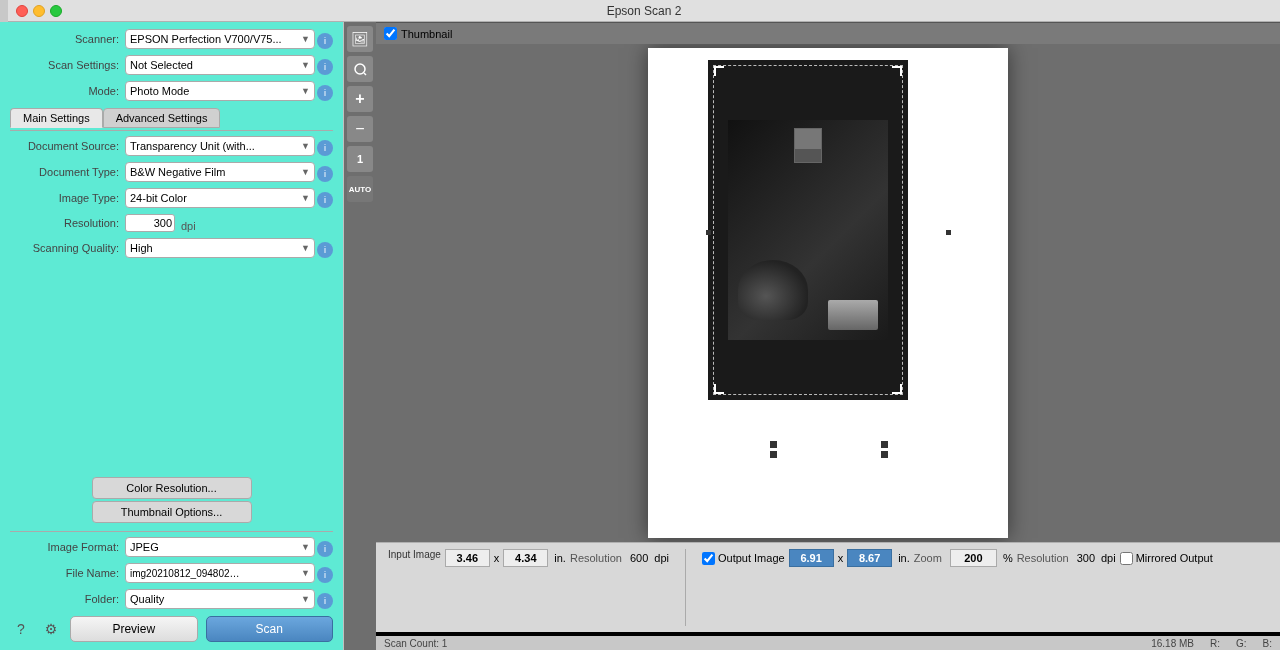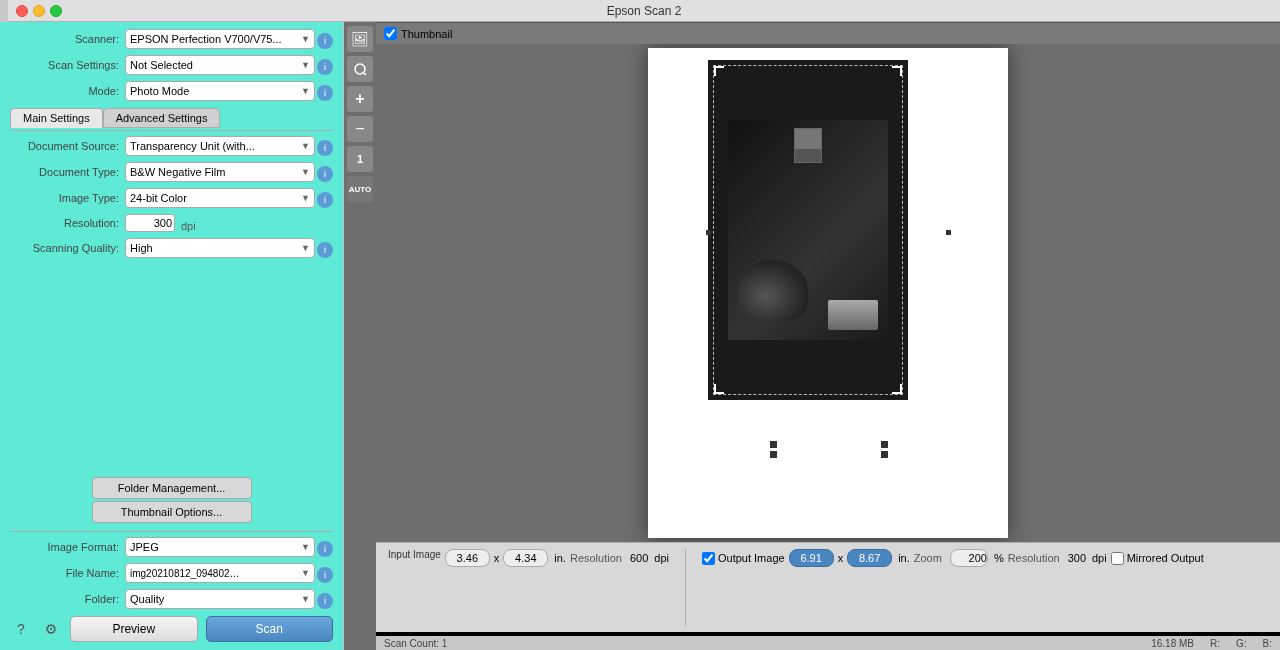--- a/index.html
+++ b/index.html
@@ -366,24 +366,25 @@
     .info-row {
       display: flex;
       align-items: center;
       gap: 4px;
       font-size: 11px;
     }
     .info-input {
       width: 45px;
       height: 18px;
       border: 1px solid #aaa;
-      border-radius: 8px;
+      border-radius: 0;
       text-align: center;
       font-size: 11px;
       background: #eee;
+      font-weight: bold;
     }
     .info-input.active {
       background: #4a86c0;
       color: white;
       border-color: #3a6fa0;
     }
     .checkbox-label {
       display: flex;
       align-items: center;
       gap: 3px;
@@ -518,21 +519,21 @@
           <span>High</span>
           <span class="arrow">▼</span>
         </div>
         <div class="dropdown-circle">i</div>
       </div>
     </div>
 
     <div class="flex-spacer"></div>
 
     <div style="padding: 4px 0;">
-      <button class="panel-btn">Folder Management...</button>
+      <button class="panel-btn">Color Resolution...</button>
       <button class="panel-btn">Thumbnail Options...</button>
     </div>
 
     <div class="section-divider"></div>
 
     <div class="field-row">
       <span class="field-label">Image Format:</span>
       <div class="field-value-wrap">
         <div class="dropdown-btn">
           <span>JPEG</span>
@@ -664,21 +665,21 @@
           </label>
         </div>
         <div class="info-row">
           <input class="info-input active" type="text" value="6.91" style="">
           <span>x</span>
           <input class="info-input active" type="text" value="8.67" style="">
           <span style="margin-left:2px;">in.</span>
         </div>
         <div class="info-row">
           <span style="color:#555;margin-right:4px;">Zoom</span>
-          <input class="info-input" type="text" style="width: 38px; text-align: right;" value="200">
+          <input class="info-input" type="text" style="width: 47px;" value="200">
           <span style="margin-left:2px;">%</span>
         </div>
         <div class="info-row">
           <span style="color:#555;margin-right:4px;">Resolution</span>
           <span>300</span>
           <span style="margin-left:2px;">dpi</span>
         </div>
         <div class="info-row">
           <label class="checkbox-label">
             <input type="checkbox" style="">

